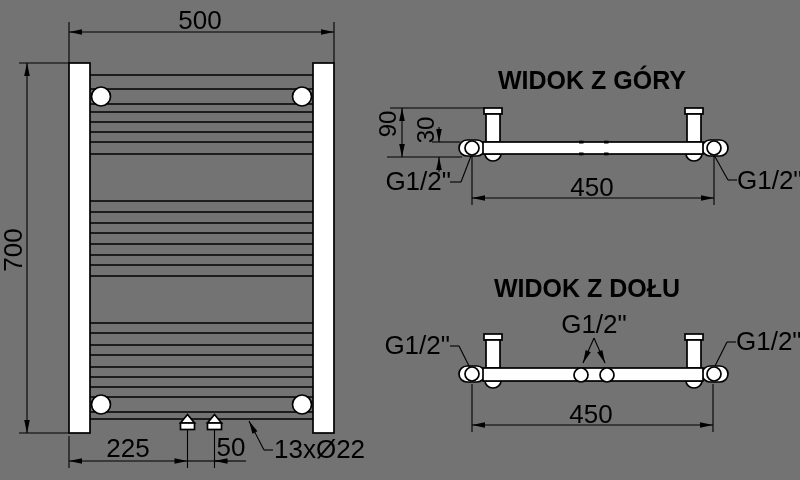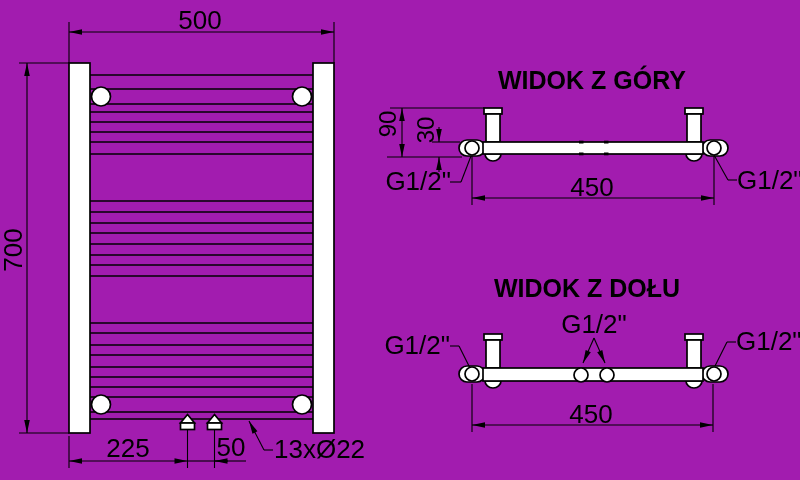--- a/index.html
+++ b/index.html
@@ -1,16 +1,16 @@
 <!DOCTYPE html>
 <html><head>
 <meta charset="utf-8">
 <style>
   html,body{margin:0;padding:0;background:#fff;}
-  #stage{position:relative;width:800px;height:480px;background:#a21caf;overflow:hidden;
+  #stage{position:relative;width:800px;height:480px;background:#737373;overflow:hidden;
          font-family:"Liberation Sans",sans-serif;}
   svg{display:block;}
   .ol{fill:#fff;stroke:#000;stroke-width:1.7;}
   .solid{fill:#000;stroke:none;}
   .rung{stroke:#000;stroke-width:1.5;}
   .dim{stroke:#000;stroke-width:1.1;fill:none;}
   .dim-text{font-size:26px;fill:#000;}
   .small-dim-text{font-size:24px;fill:#000;}
   .title-text{font-size:25px;font-weight:bold;fill:#000;}
   .mid{text-anchor:middle;}

